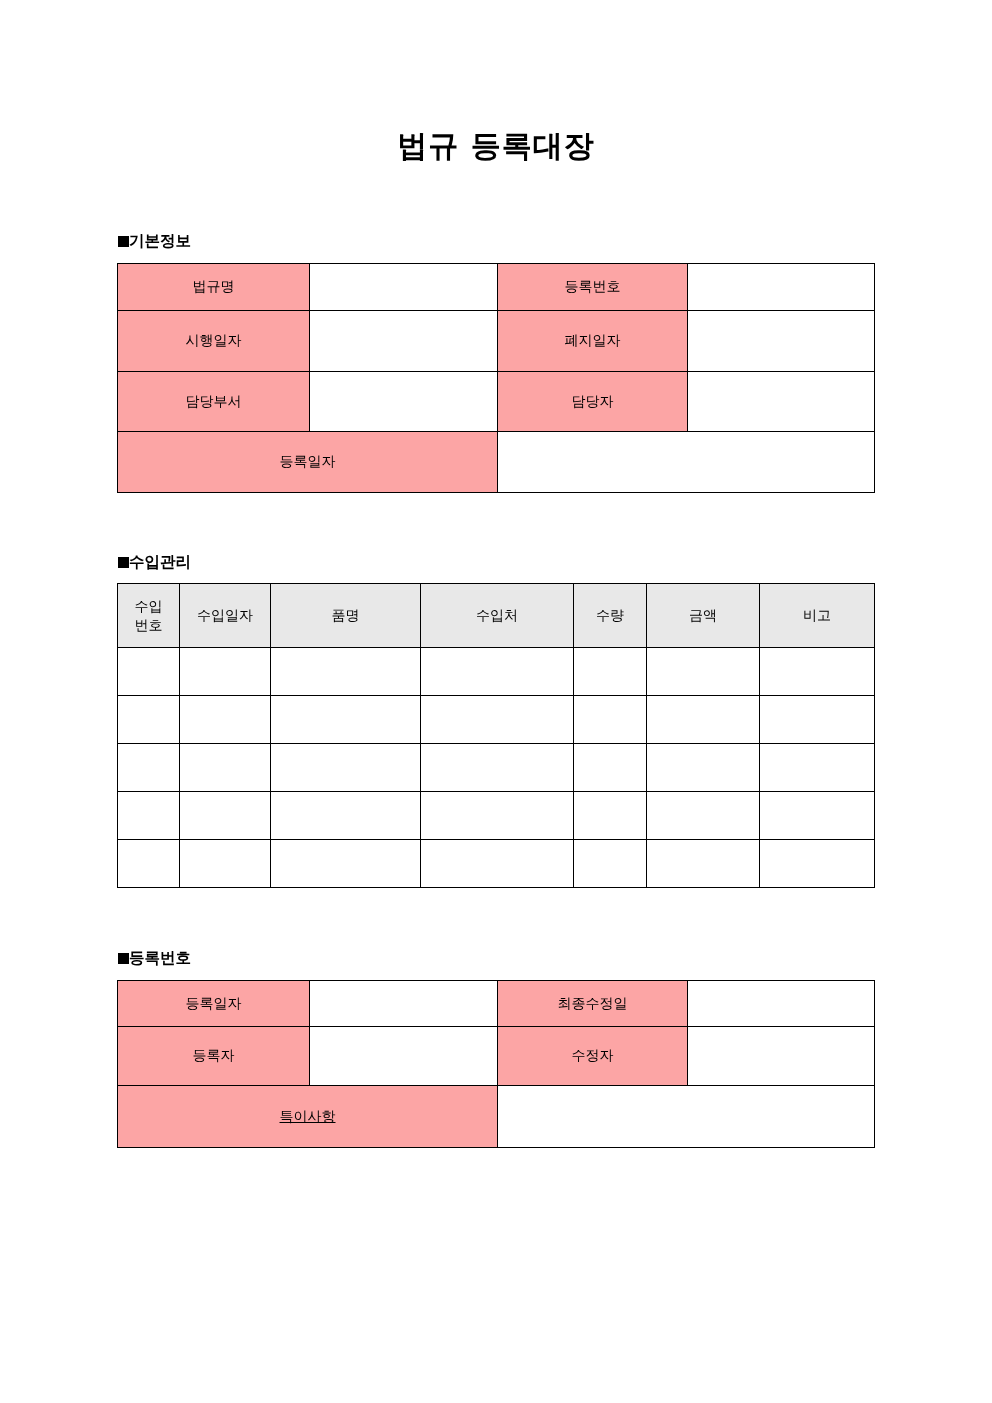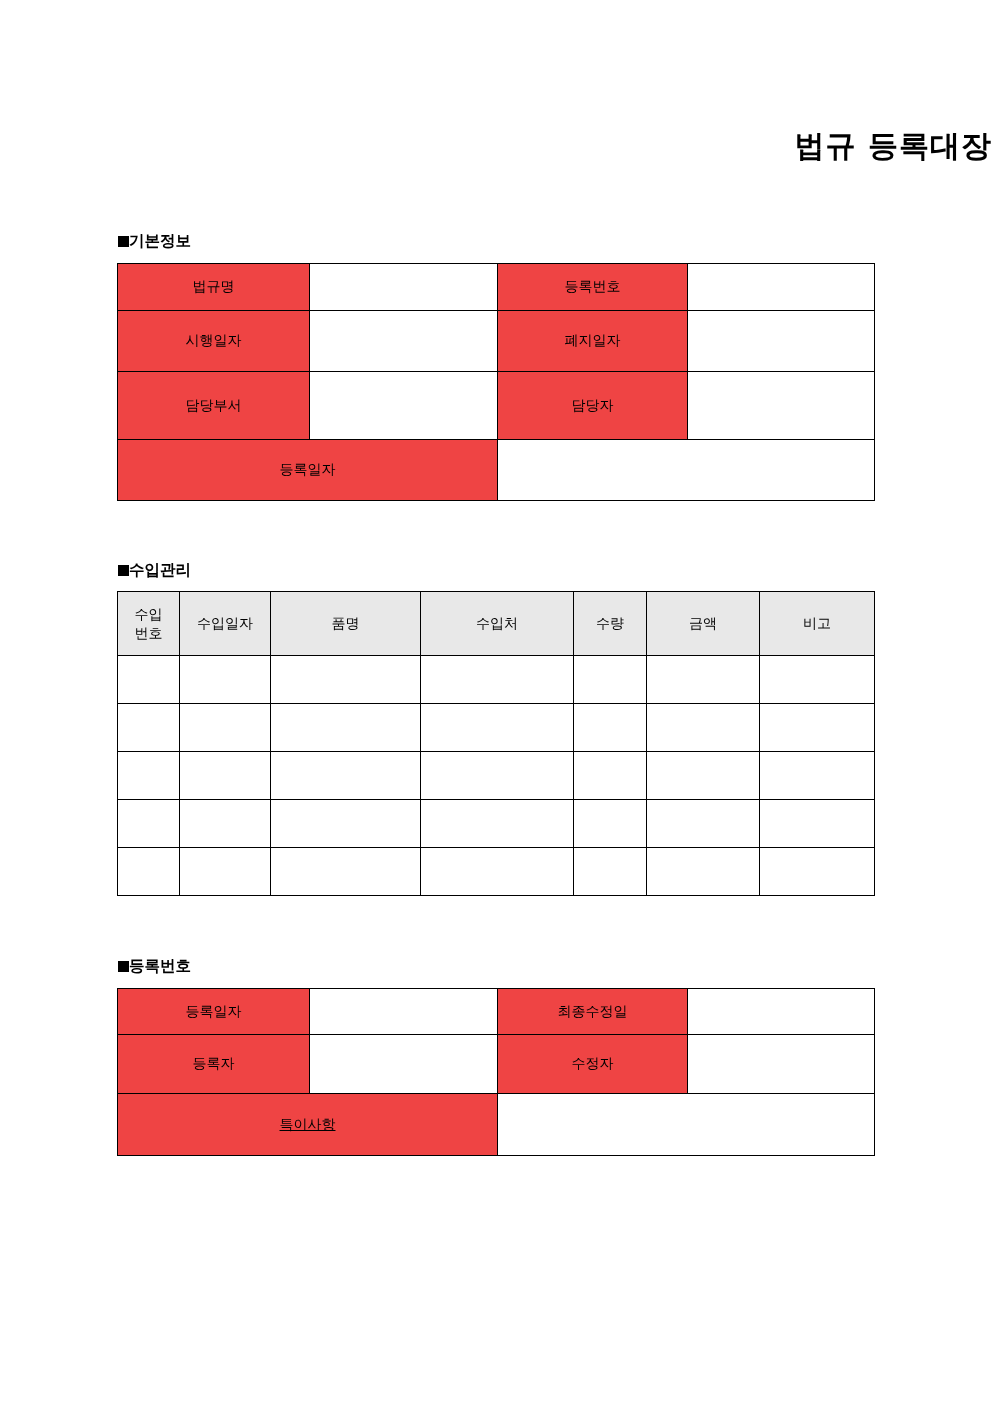--- a/index.html
+++ b/index.html
@@ -20,21 +20,21 @@
     height: 1403px;
     box-sizing: border-box;
     padding: 0;
     overflow: hidden;
   }
 
   
   .doc-title {
     margin: 0;
     padding-top: 128px;
-    text-align: right;
+    text-align: center;
     font-size: 30px;
     font-weight: bold;
     letter-spacing: 1px;
     line-height: 1.2;
   }
 
   
   .section {
     margin: 0;
     padding: 0;
@@ -65,30 +65,30 @@
   }
   table.form-table td {
     border: 1px solid #000000;
     padding: 0 4px;
     text-align: center;
     vertical-align: middle;
     word-break: keep-all;
     line-height: 1.35;
   }
   td.label-cell {
-    background: #ef4444;
+    background: #fca5a5;
   }
   td.value-cell {
     background: #ffffff;
   }
 
   
   #table-basic-info .r1 { height: 47px; }
   #table-basic-info .r2 { height: 61px; padding-left: 44px; }
-  #table-basic-info .r3 { height: 68px; }
+  #table-basic-info .r3 { height: 60px; }
   #table-basic-info .r4 { height: 61px; }
 
   
   #table-import .hdr-row { height: 64px; margin-top: 32px; }
   #table-import .data-row { height: 48px; }
   #table-import td.hdr { background: #e8e8e8; }
 
   
   #table-history .r1 { height: 46px; }
   #table-history .r2 { height: 59px; }

